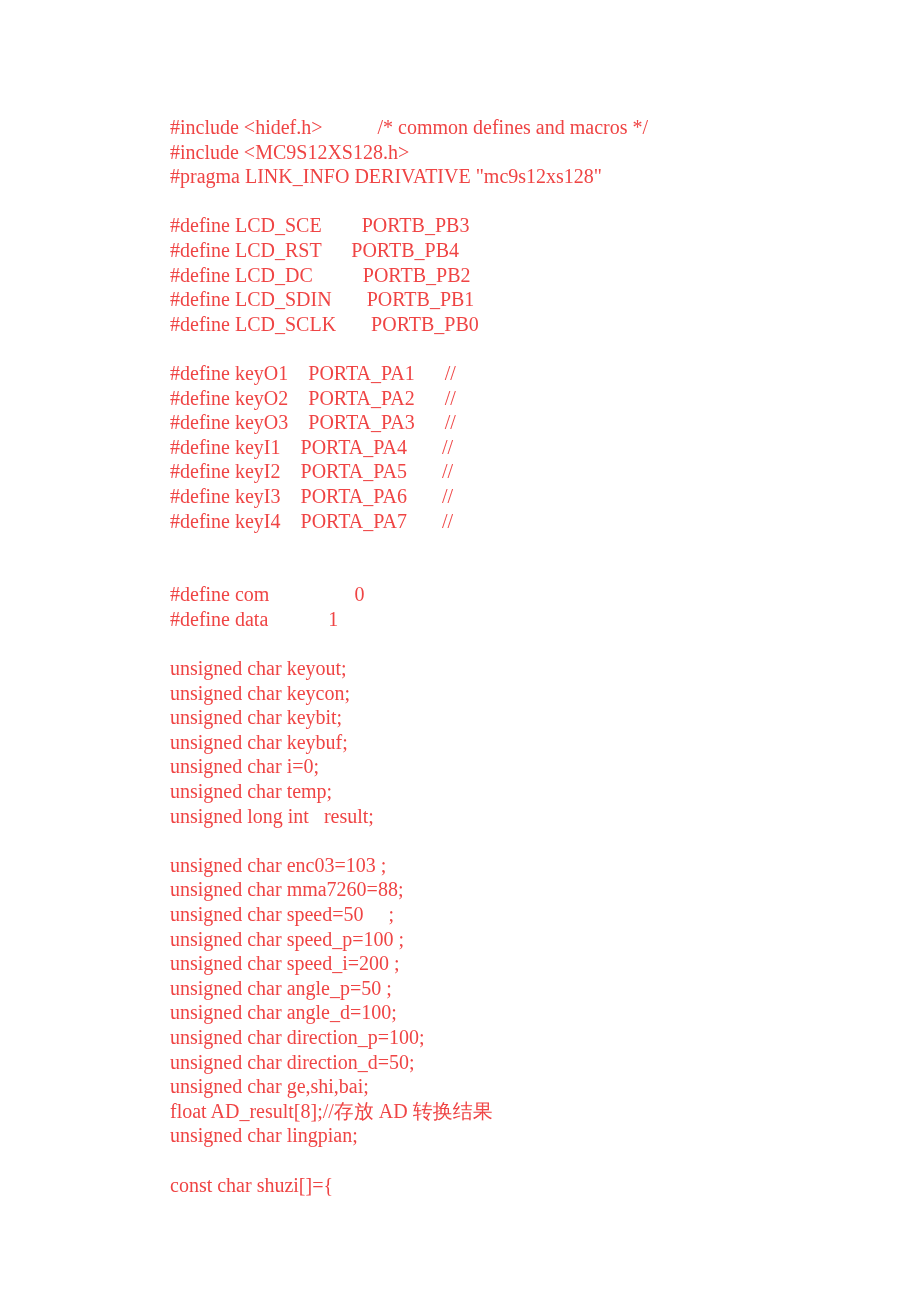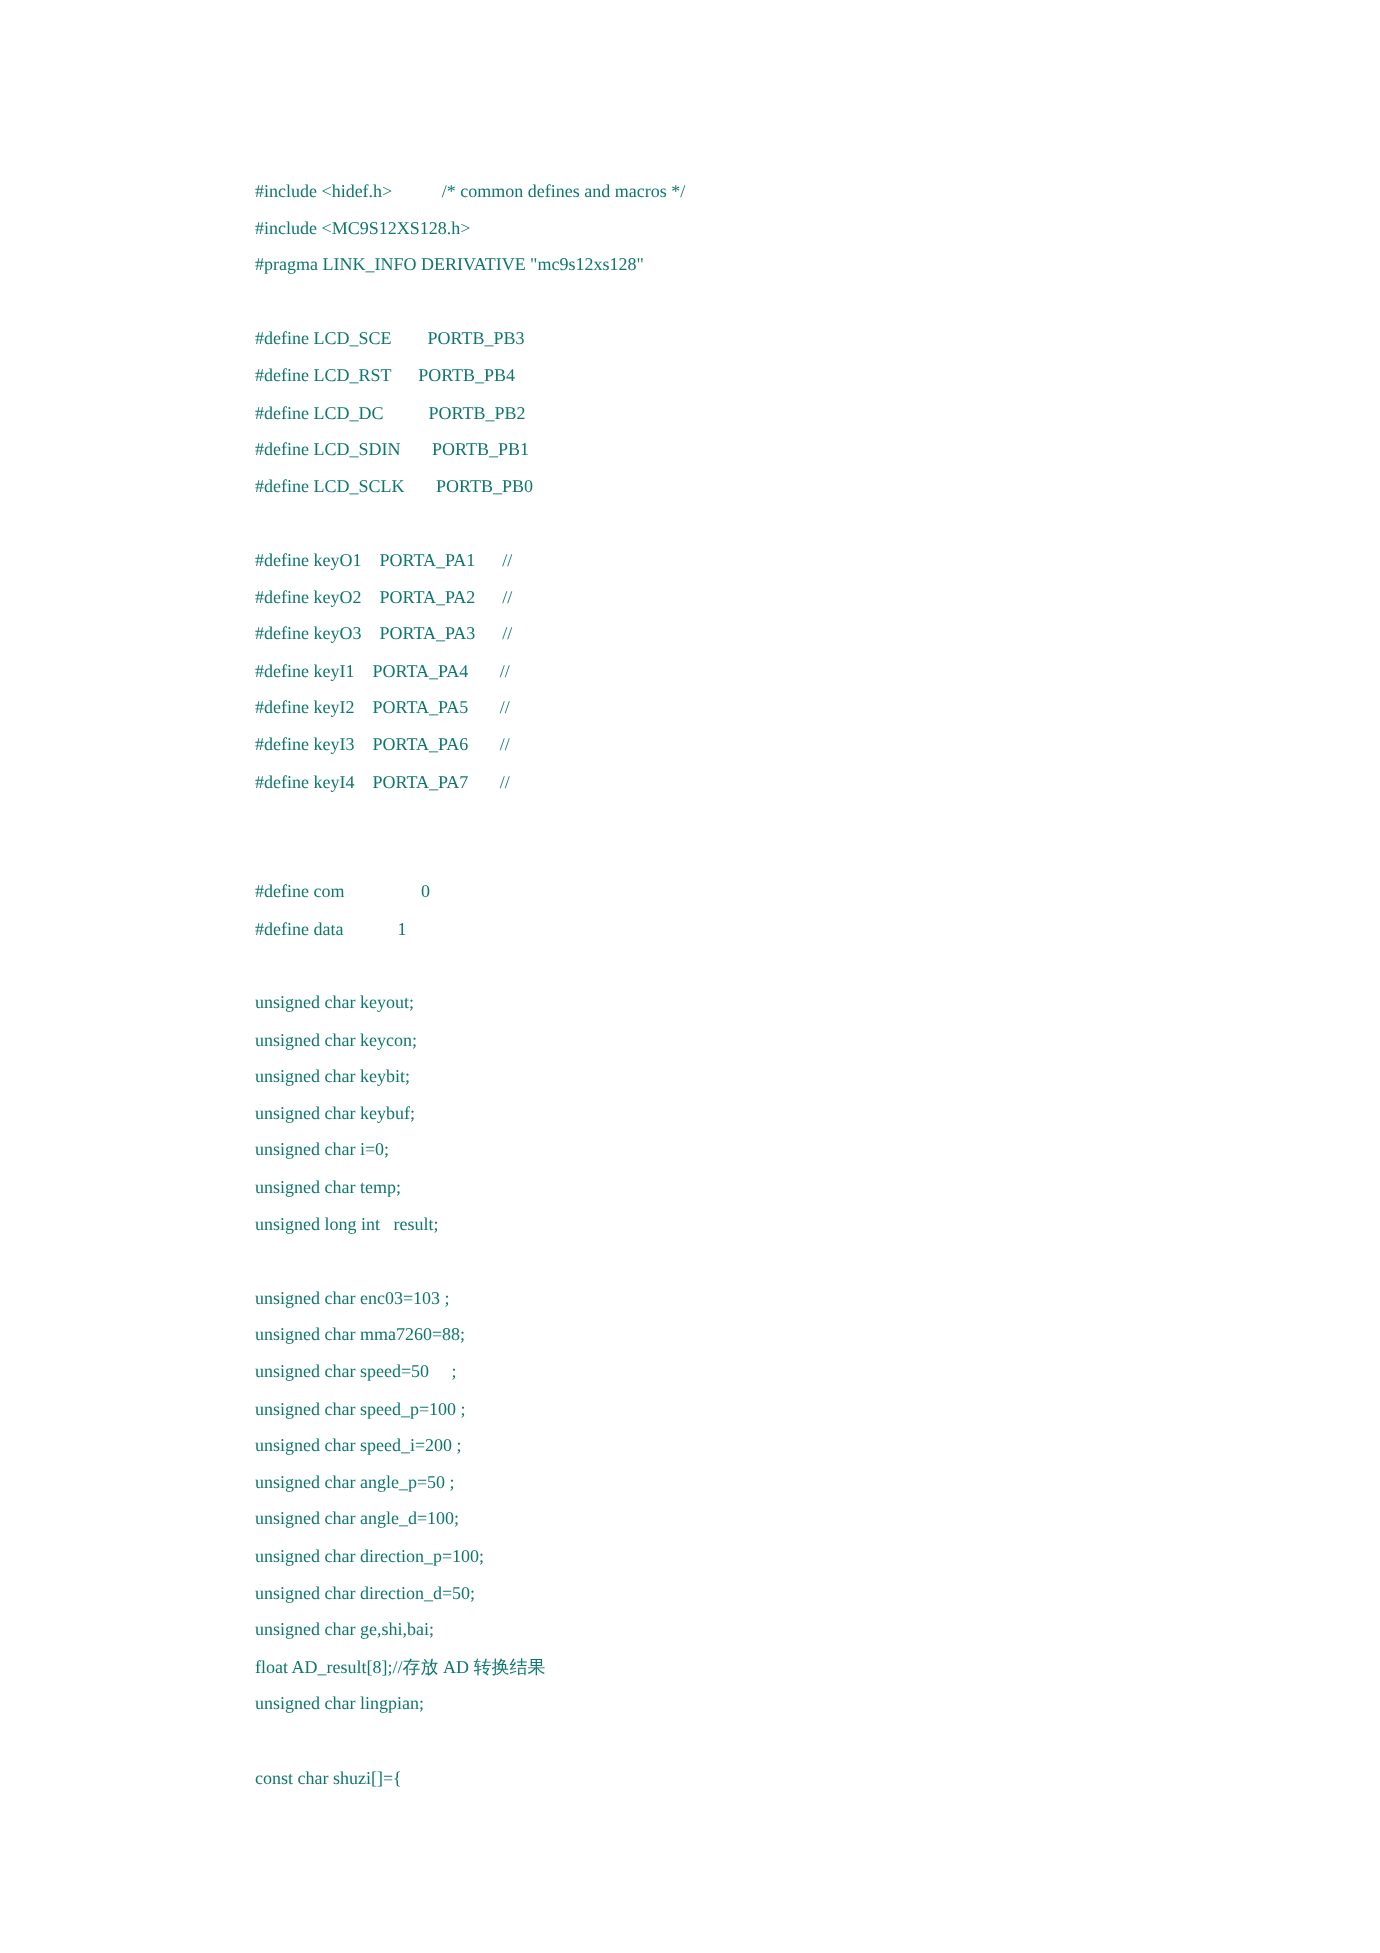--- a/index.html
+++ b/index.html
@@ -8,23 +8,23 @@
     background: #ffffff;
     width: 920px;
   }
   .page {
     width: 920px;
     min-height: 1302px;
     background: #ffffff;
     box-sizing: border-box;
     padding: 115px 0 0 170px;
     font-family: "Times New Roman", Times, serif;
-    font-size: 12px;
+    font-size: 20px;
     line-height: 24.6px;
-    color: #0f766e;
+    color: #ef4444;
     white-space: pre;
   }
 </style>
 </head>
 <body>
 
 <div class="page"><span>#include &lt;hidef.h&gt;           /* common defines and macros */</span>
 <span>#include &lt;MC9S12XS128.h&gt;</span>
 <span>#pragma LINK_INFO DERIVATIVE "mc9s12xs128"</span>
 <span></span>

